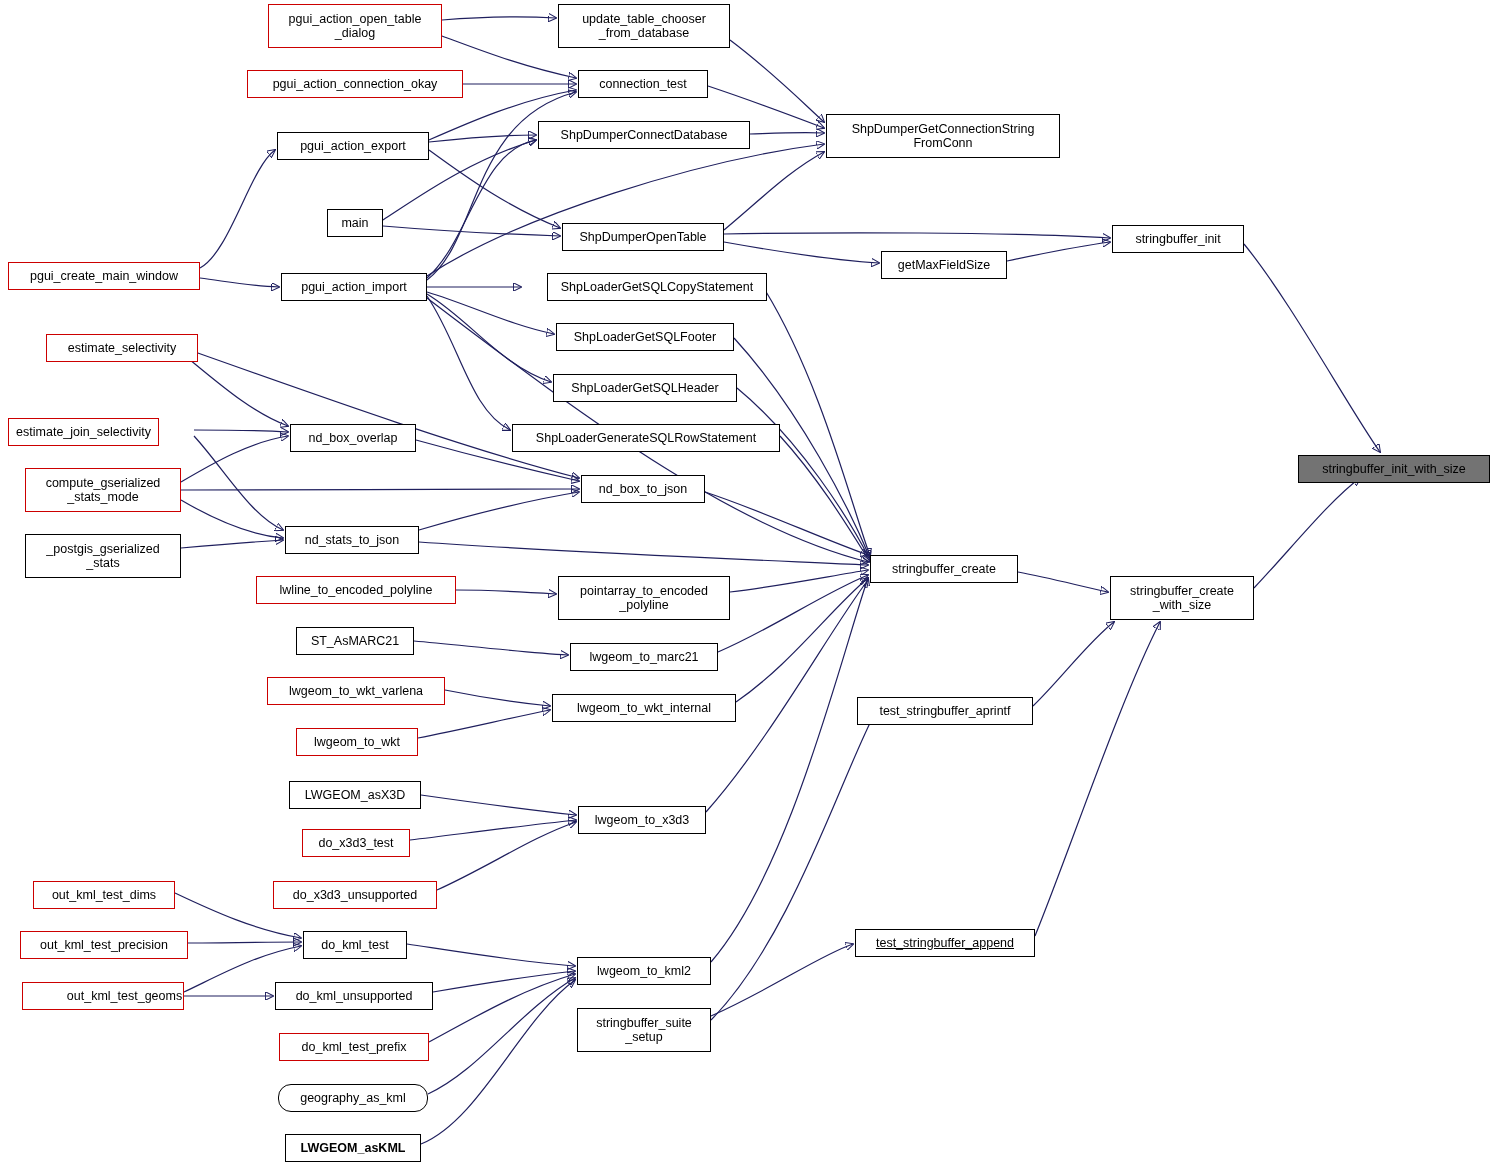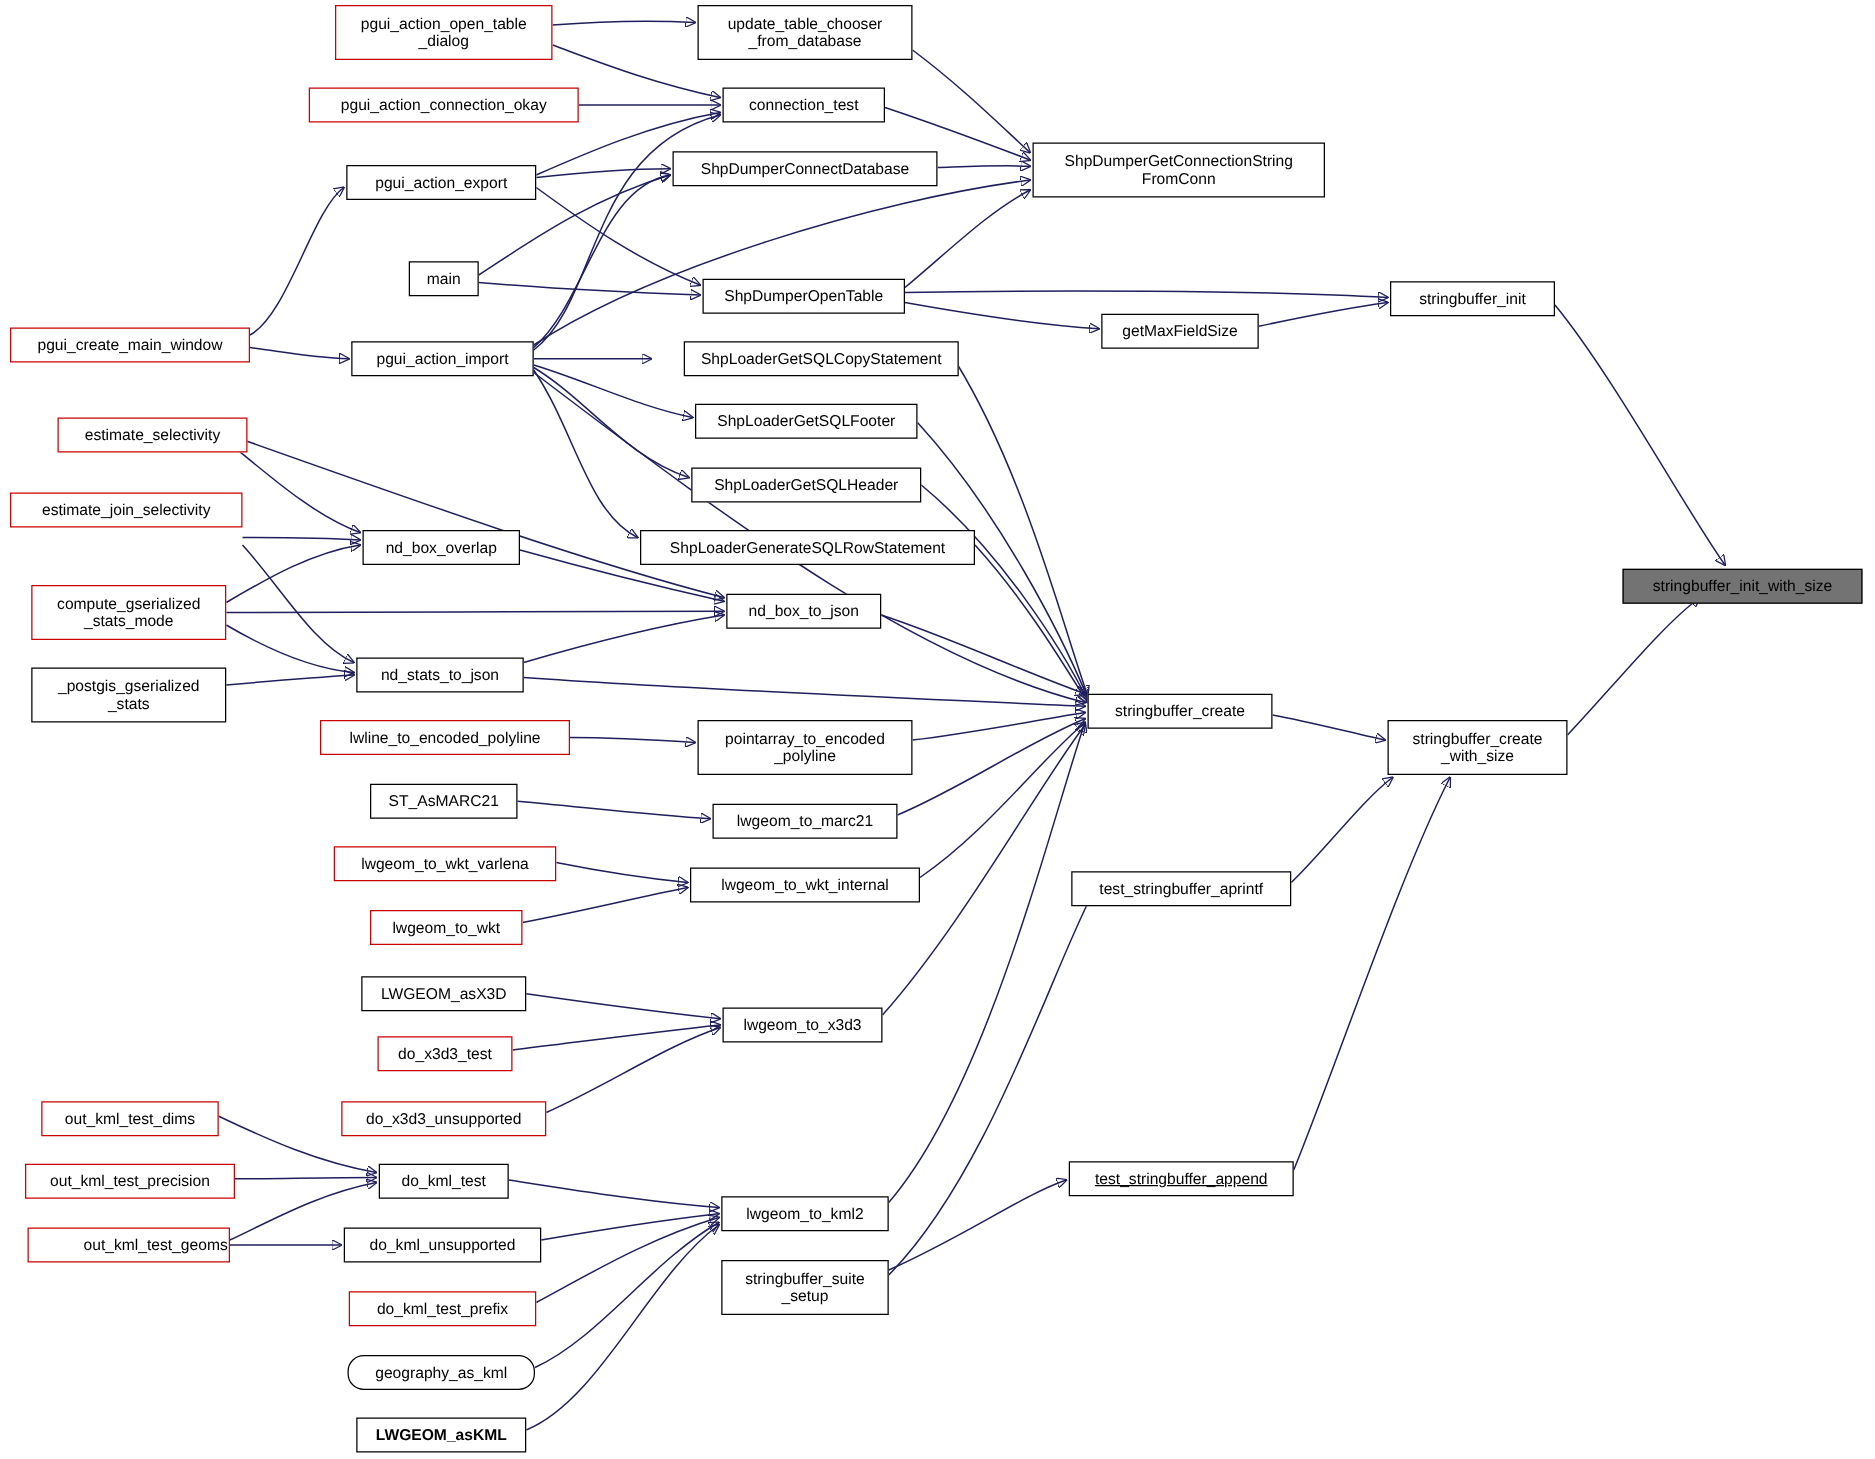--- a/index.html
+++ b/index.html
@@ -147,21 +147,21 @@
       <div class="node" style="left: 327px; top: 209px; width: 56px; height: 28px;">main</div>
       <div class="node" style="left: 562px; top: 223px; width: 162px; height: 28px;">ShpDumperOpenTable</div>
       <div class="node" style="left: 1112px; top: 225px; width: 132px; height: 28px;">stringbuffer_init</div>
       <div class="node" style="left: 881px; top: 251px; width: 126px; height: 28px;">getMaxFieldSize</div>
       <div class="node red" style="left: 8px; top: 262px; width: 192px; height: 28px;">pgui_create_main_window</div>
       <div class="node" style="left: 281px; top: 273px; width: 146px; height: 28px;">pgui_action_import</div>
       <div class="node" style="left: 523px; top: 273px; width: 220px; height: 28px; margin-left: 24px;">ShpLoaderGetSQLCopyStatement</div>
       <div class="node" style="left: 556px; top: 323px; width: 178px; height: 28px;">ShpLoaderGetSQLFooter</div>
       <div class="node red" style="left: 26px; top: 334px; width: 152px; height: 28px; margin-left: 20px;">estimate_selectivity</div>
       <div class="node" style="left: 553px; top: 374px; width: 184px; height: 28px;">ShpLoaderGetSQLHeader</div>
-      <div class="node red" style="left: 8px; top: 394px; width: 186px; height: 28px;">estimate_join_selectivity</div>
+      <div class="node red" style="left: 8px; top: 418px; width: 151px; height: 28px;">estimate_join_selectivity</div>
       <div class="node" style="left: 290px; top: 424px; width: 126px; height: 28px;">nd_box_overlap</div>
       <div class="node" style="left: 512px; top: 424px; width: 268px; height: 28px;">ShpLoaderGenerateSQLRowStatement</div>
       <div class="node filled" style="left: 1298px; top: 455px; width: 192px; height: 28px;">stringbuffer_init_with_size</div>
       <div class="node red" style="left: 25px; top: 468px; width: 156px; height: 44px;">compute_gserialized
 _stats_mode</div>
       <div class="node" style="left: 581px; top: 475px; width: 124px; height: 28px;">nd_box_to_json</div>
       <div class="node" style="left: 285px; top: 526px; width: 134px; height: 28px;">nd_stats_to_json</div>
       <div class="node" style="left: 25px; top: 534px; width: 156px; height: 44px;">_postgis_gserialized
 _stats</div>
       <div class="node" style="left: 870px; top: 555px; width: 148px; height: 28px;">stringbuffer_create</div>

